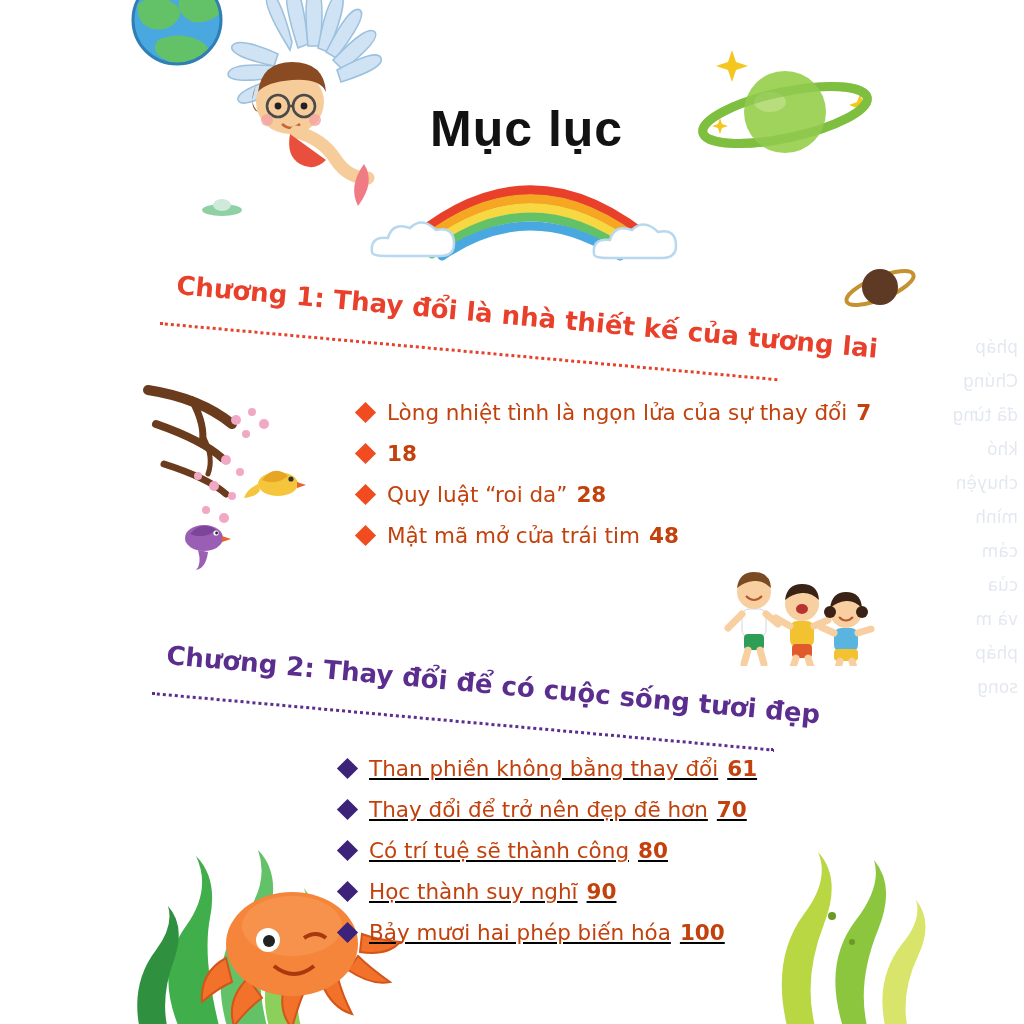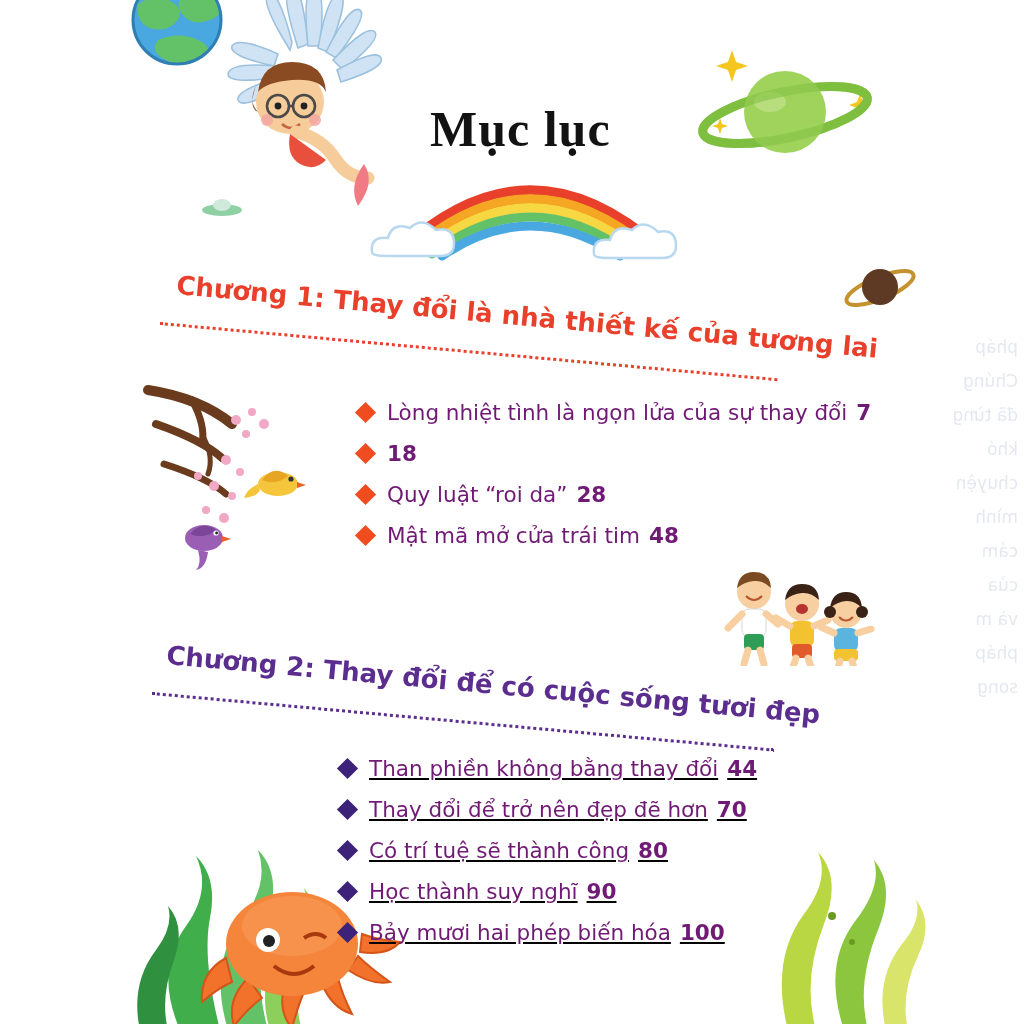--- a/index.html
+++ b/index.html
@@ -32,21 +32,21 @@
     font-family: "DejaVu Sans", sans-serif;
     white-space: pre-line;
     pointer-events: none;
   }
 
   
   .title {
     position: absolute;
     left: 430px;
     top: 100px;
-    font-family: Liberation Serif, serif;
+    font-family: Liberation Sans, sans-serif;
     font-weight: bold;
     font-size: 50px;
     color: #121212;
     letter-spacing: 1px;
   }
 
   
   .chapter {
     position: absolute;
     white-space: nowrap;
@@ -101,21 +101,21 @@
     padding: 0;
   }
   #list1 { left: 358px; top: 392px; }
   #list2 { left: 340px; top: 748px; text-decoration: underline; }
 
   .toc-item {
     display: flex;
     align-items: center;
     height: 41px;
     font-size: 21.5px;
-    color: #701a75;
+    color: #c2410c;
     white-space: nowrap;
   }
   .bullet {
     width: 15px;
     height: 15px;
     margin-right: 14px;
     flex: 0 0 auto;
     transform: rotate(45deg);
   }
   #list1 .bullet { background: #f04c20; }
@@ -365,21 +365,21 @@
 
   <div class="chapter" id="chapter2">
     <span class="txt">Chương 2: Thay đổi để có cuộc sống tươi đẹp</span>
   </div>
   <div class="rule" id="rule2"></div>
 
   <ul class="toc-list" id="list2">
     <li class="toc-item">
       <span class="bullet"></span>
       <span class="entry-title">Than phiền không bằng thay đổi</span>
-      <span class="entry-page">44</span>
+      <span class="entry-page">61</span>
     </li>
     <li class="toc-item">
       <span class="bullet"></span>
       <span class="entry-title">Thay đổi để trở nên đẹp đẽ hơn</span>
       <span class="entry-page">70</span>
     </li>
     <li class="toc-item">
       <span class="bullet"></span>
       <span class="entry-title">Có trí tuệ sẽ thành công</span>
       <span class="entry-page">80</span>

